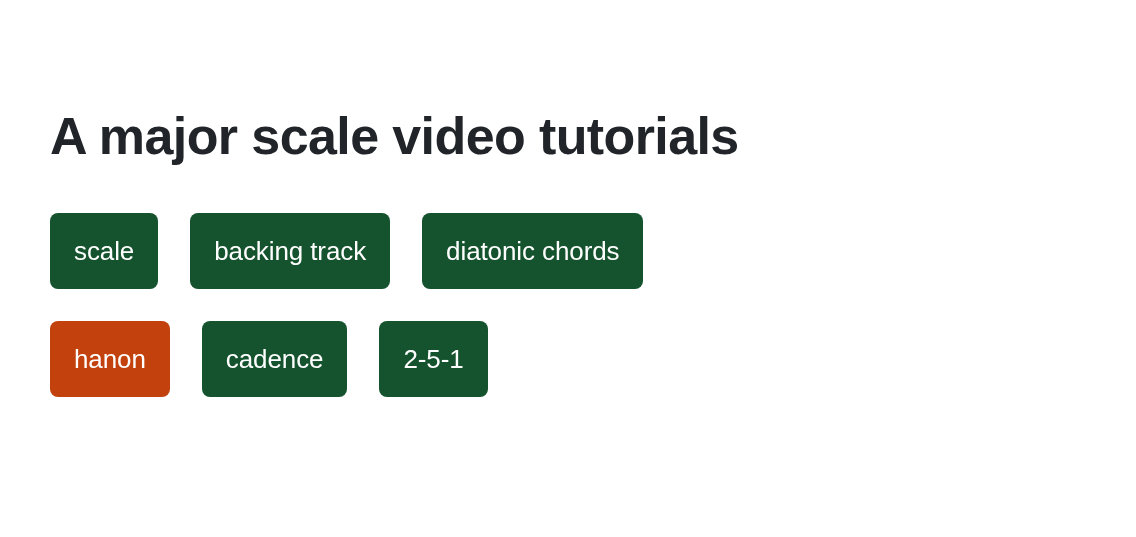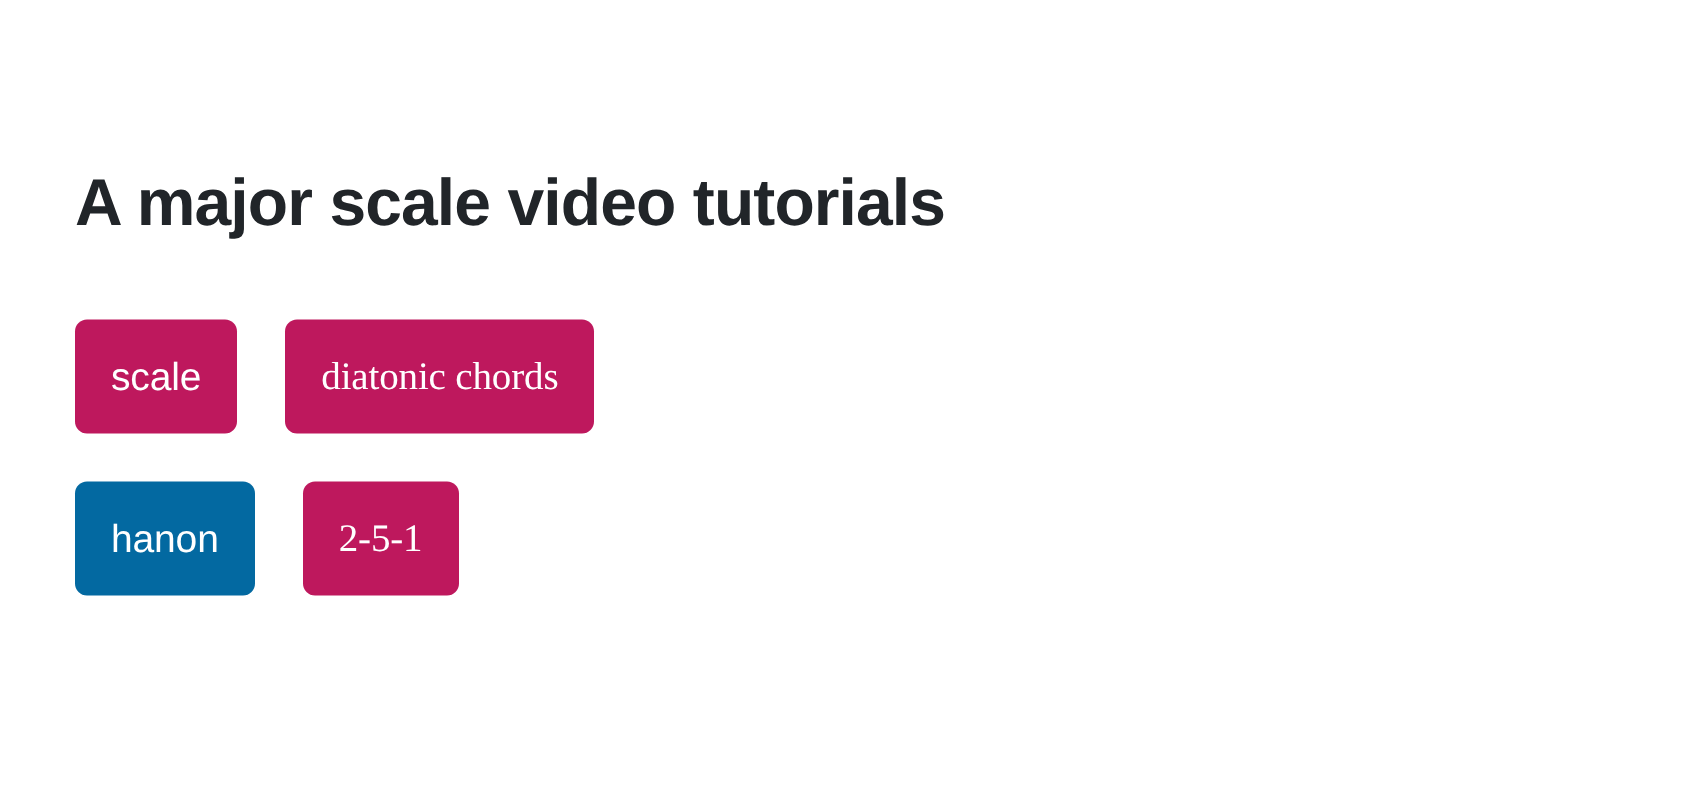--- a/index.html
+++ b/index.html
@@ -24,21 +24,21 @@
     box-sizing: border-box;
     overflow: hidden;
   }
 
   .page-title {
     position: absolute;
     left: 50px;
     top: 108px;
     margin: 0;
     font-family: "Liberation Sans", sans-serif;
-    font-size: 44px;
+    font-size: 52px;
     font-weight: bold;
     line-height: 56px;
     letter-spacing: -0.6px;
     color: #212529;
     white-space: nowrap;
   }
 
   .tag-rows {
     position: absolute;
     left: 50px;
@@ -61,56 +61,57 @@
   .tag-button {
     display: inline-flex;
     align-items: center;
     justify-content: center;
     height: 76px;
     box-sizing: border-box;
     padding: 0 24px;
     margin-right: 32px;
     border: 0;
     border-radius: 8px;
-    background: #be185d;
+    background: #14532d;
     color: #ffffff;
     font-family: "Liberation Sans", sans-serif;
     font-size: 26px;
     font-weight: normal;
     line-height: 1;
     letter-spacing: -0.1px;
     white-space: nowrap;
     cursor: pointer;
     flex: 0 0 auto;
     -webkit-font-smoothing: antialiased;
   }
 
   .tag-button:last-child {
     margin-right: 17px;
-    font-family: Liberation Serif, serif;
   }
 
   .tag-button.is-active {
-    background: #0369a1;
+    background: #c2410c;
   }
 </style>
 </head>
 <body>
 
 <div class="page">
 
   <h1 class="page-title">A major scale video tutorials</h1>
 
   <div class="tag-rows">
 
     <div class="tag-row">
       <button class="tag-button">scale</button>
+      <button class="tag-button">backing track</button>
       <button class="tag-button">diatonic chords</button>
     </div>
 
     <div class="tag-row">
       <button class="tag-button is-active">hanon</button>
+      <button class="tag-button">cadence</button>
       <button class="tag-button">2-5-1</button>
     </div>
 
   </div>
 
 </div>
 
 </body></html>

